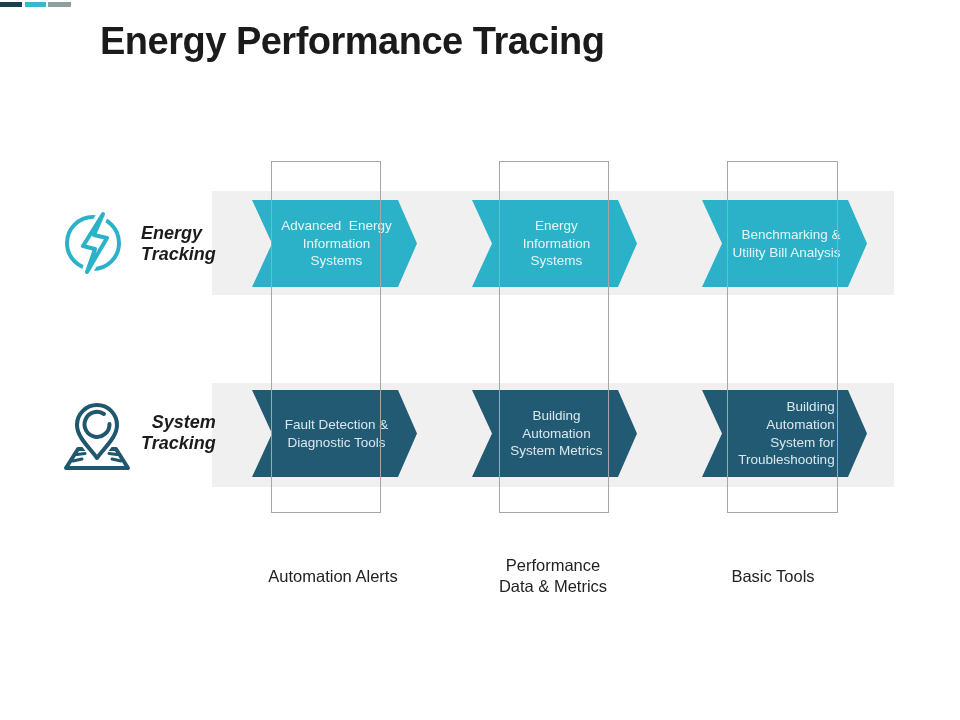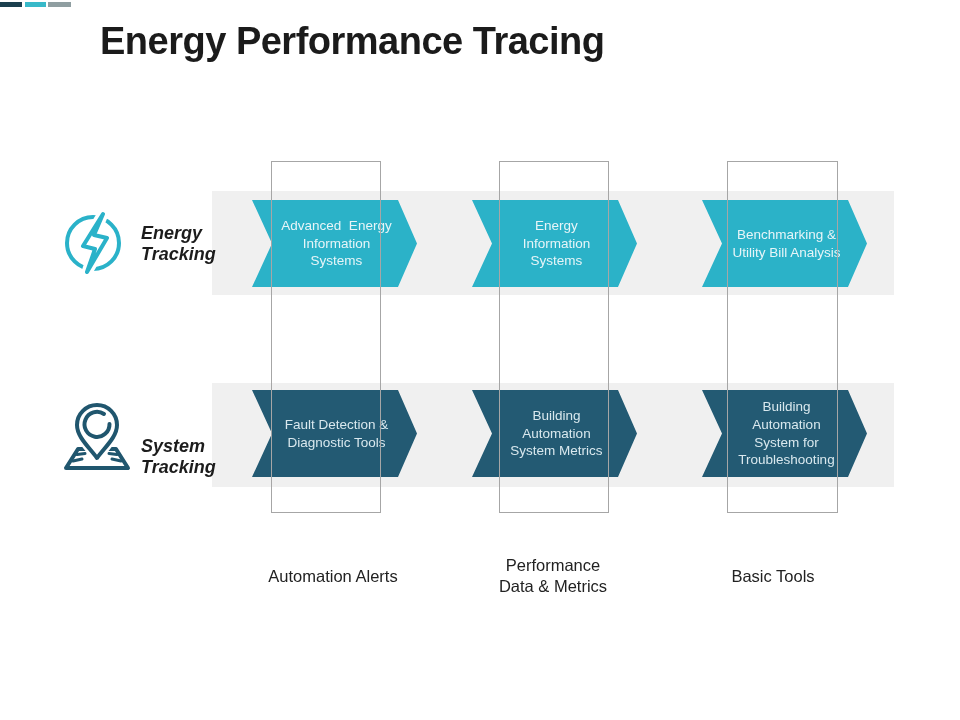--- a/index.html
+++ b/index.html
@@ -32,30 +32,30 @@
          clip-path:polygon(0 0,146px 0,100% 50%,146px 100%,0 100%,20px 50%);
          display:flex;align-items:center;justify-content:center;text-align:center;
          font-size:13.5px;line-height:1.3;box-sizing:border-box;
          padding:0 22px 0 26px;white-space:pre-wrap;}
   .arrow-teal{background:#2bb2c8;color:#e7f5f8;}
   .arrow-dark{background:#235a73;color:#d9e8ee;}
   .arow-1{top:200px;}
   .arow-2{top:390px;}
   .acol-1{left:252px;}
   .acol-2{left:472px;}
-  .acol-3{left:702px;}
+  .acol-3{left:702px;text-align:right;}
 
   
   .row-icon{position:absolute;z-index:2;}
   .row-icon-1{left:62px;top:209px;}
   .row-icon-2{left:58px;top:397px;}
   .row-label{position:absolute;z-index:2;font-size:18px;font-weight:bold;font-style:italic;
              color:#1c1c1c;line-height:1.15;white-space:pre-wrap;}
   .row-label-1{left:141px;top:223px;}
-  .row-label-2{left:141px;top:436px;}
+  .row-label-2{left:141px;top:412px;text-align:right;}
 
   
   .col-label{position:absolute;top:552px;width:220px;height:48px;z-index:2;
              display:flex;align-items:center;justify-content:center;text-align:center;
              font-size:16.5px;color:#222222;line-height:1.25;white-space:pre-wrap;}
   .col-label-1{left:223px;}
   .col-label-2{left:443px;}
   .col-label-3{left:663px;}
 </style>
 </head>

